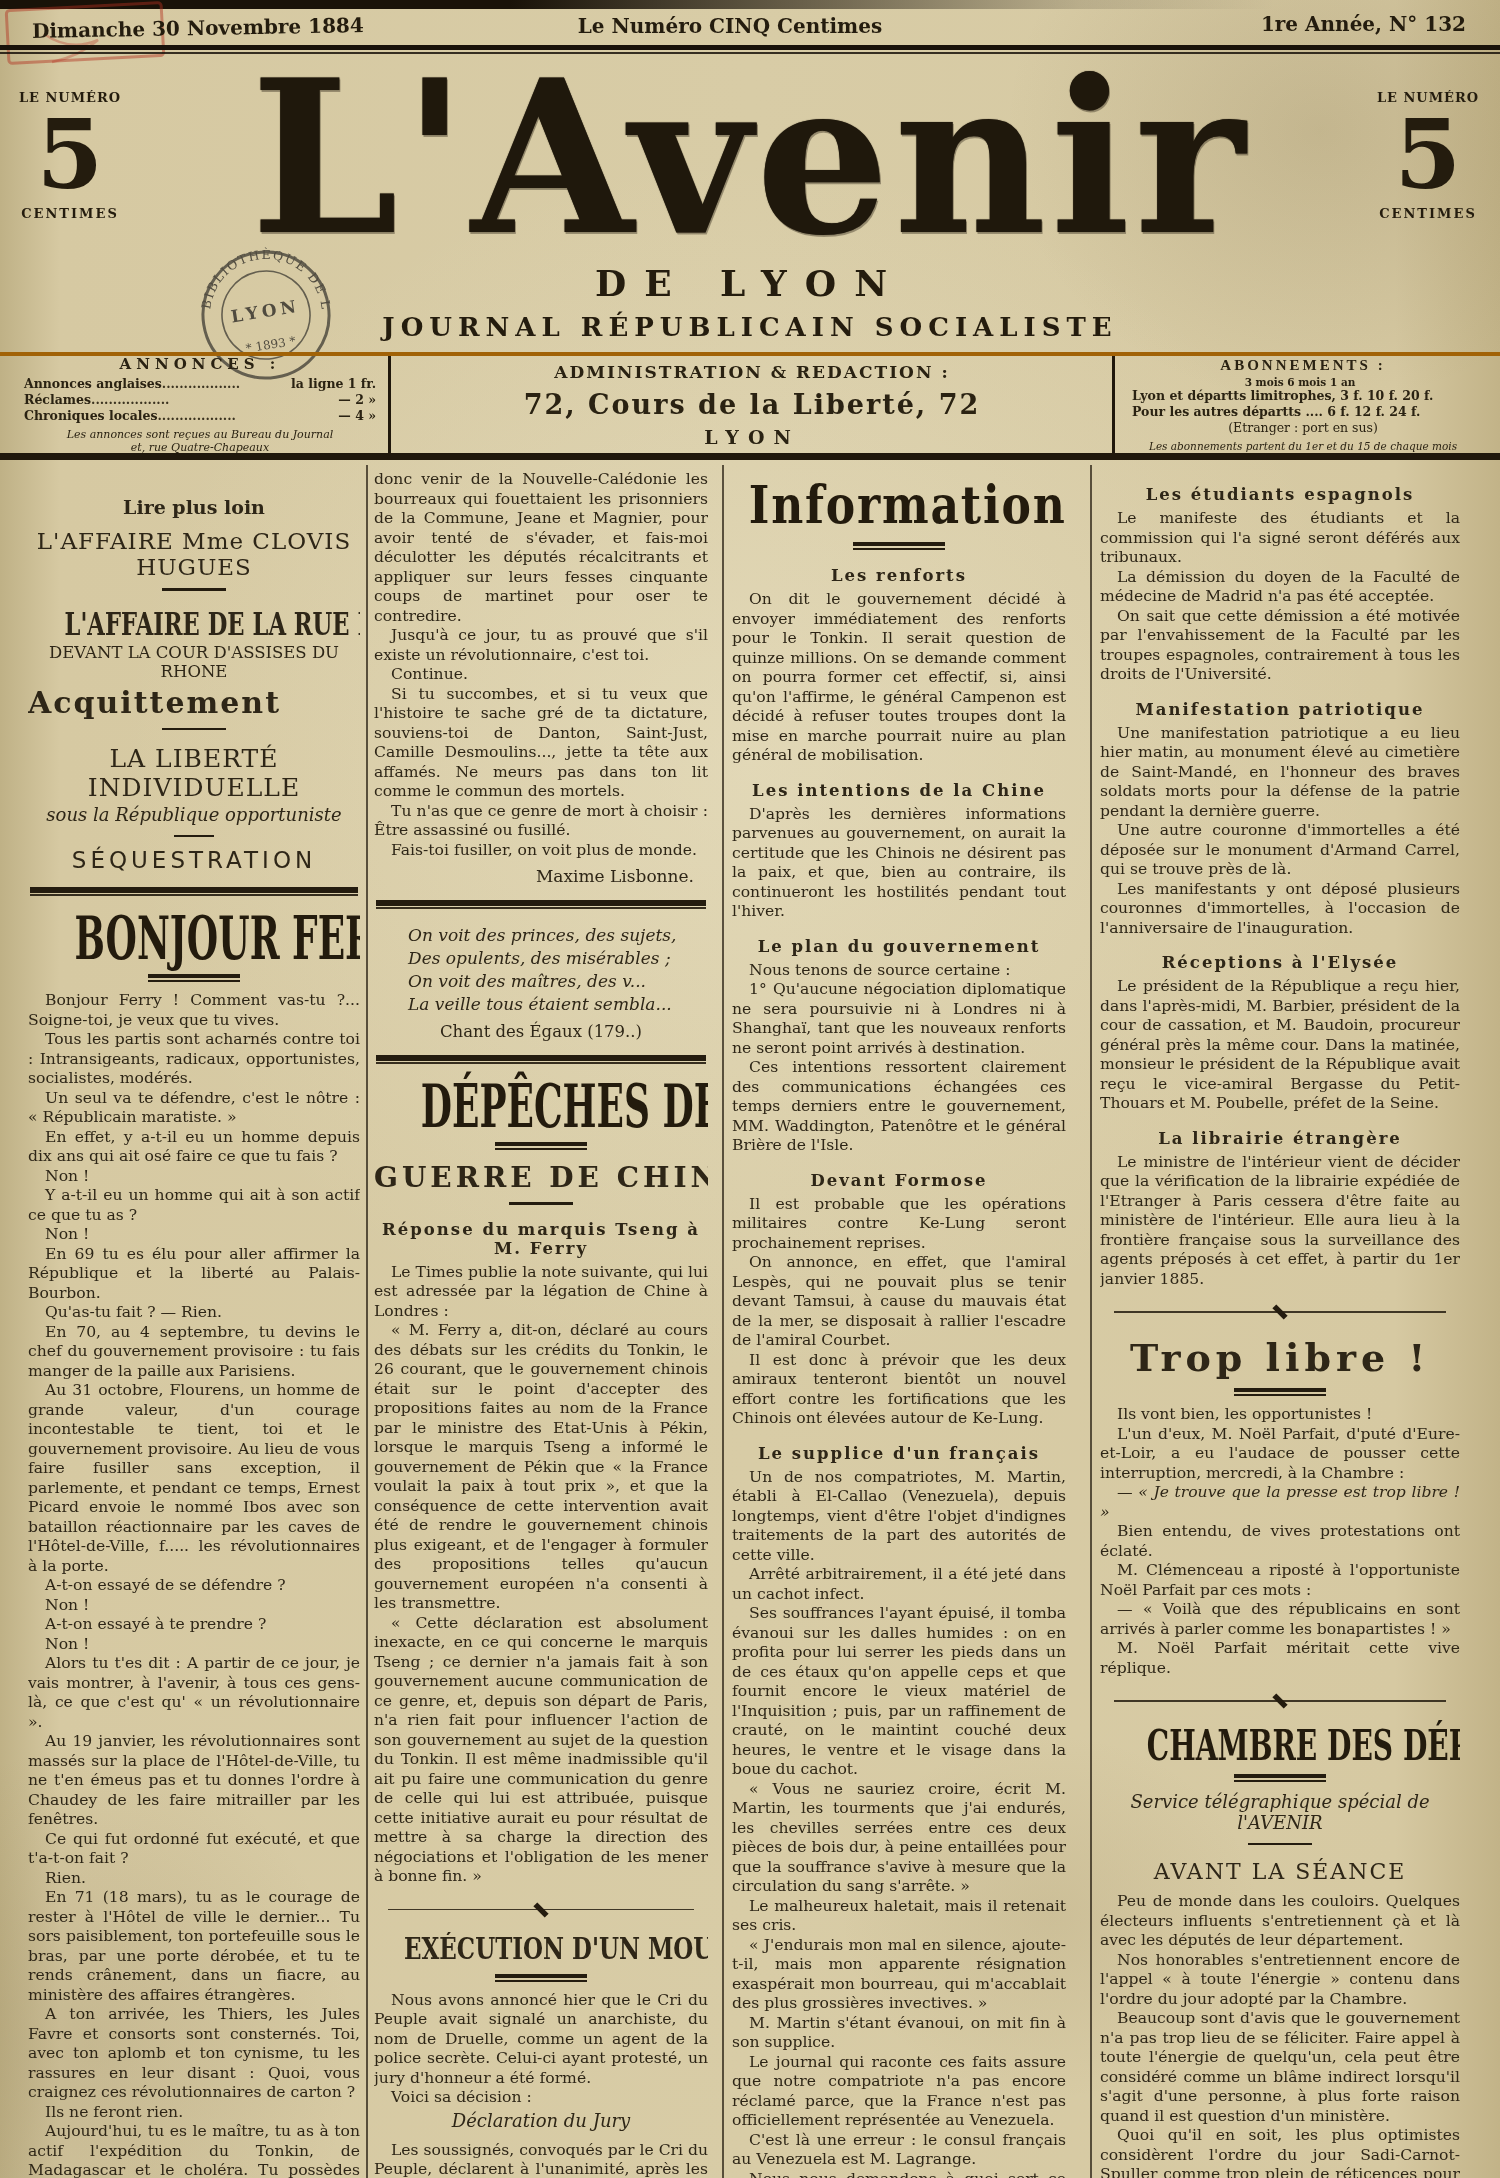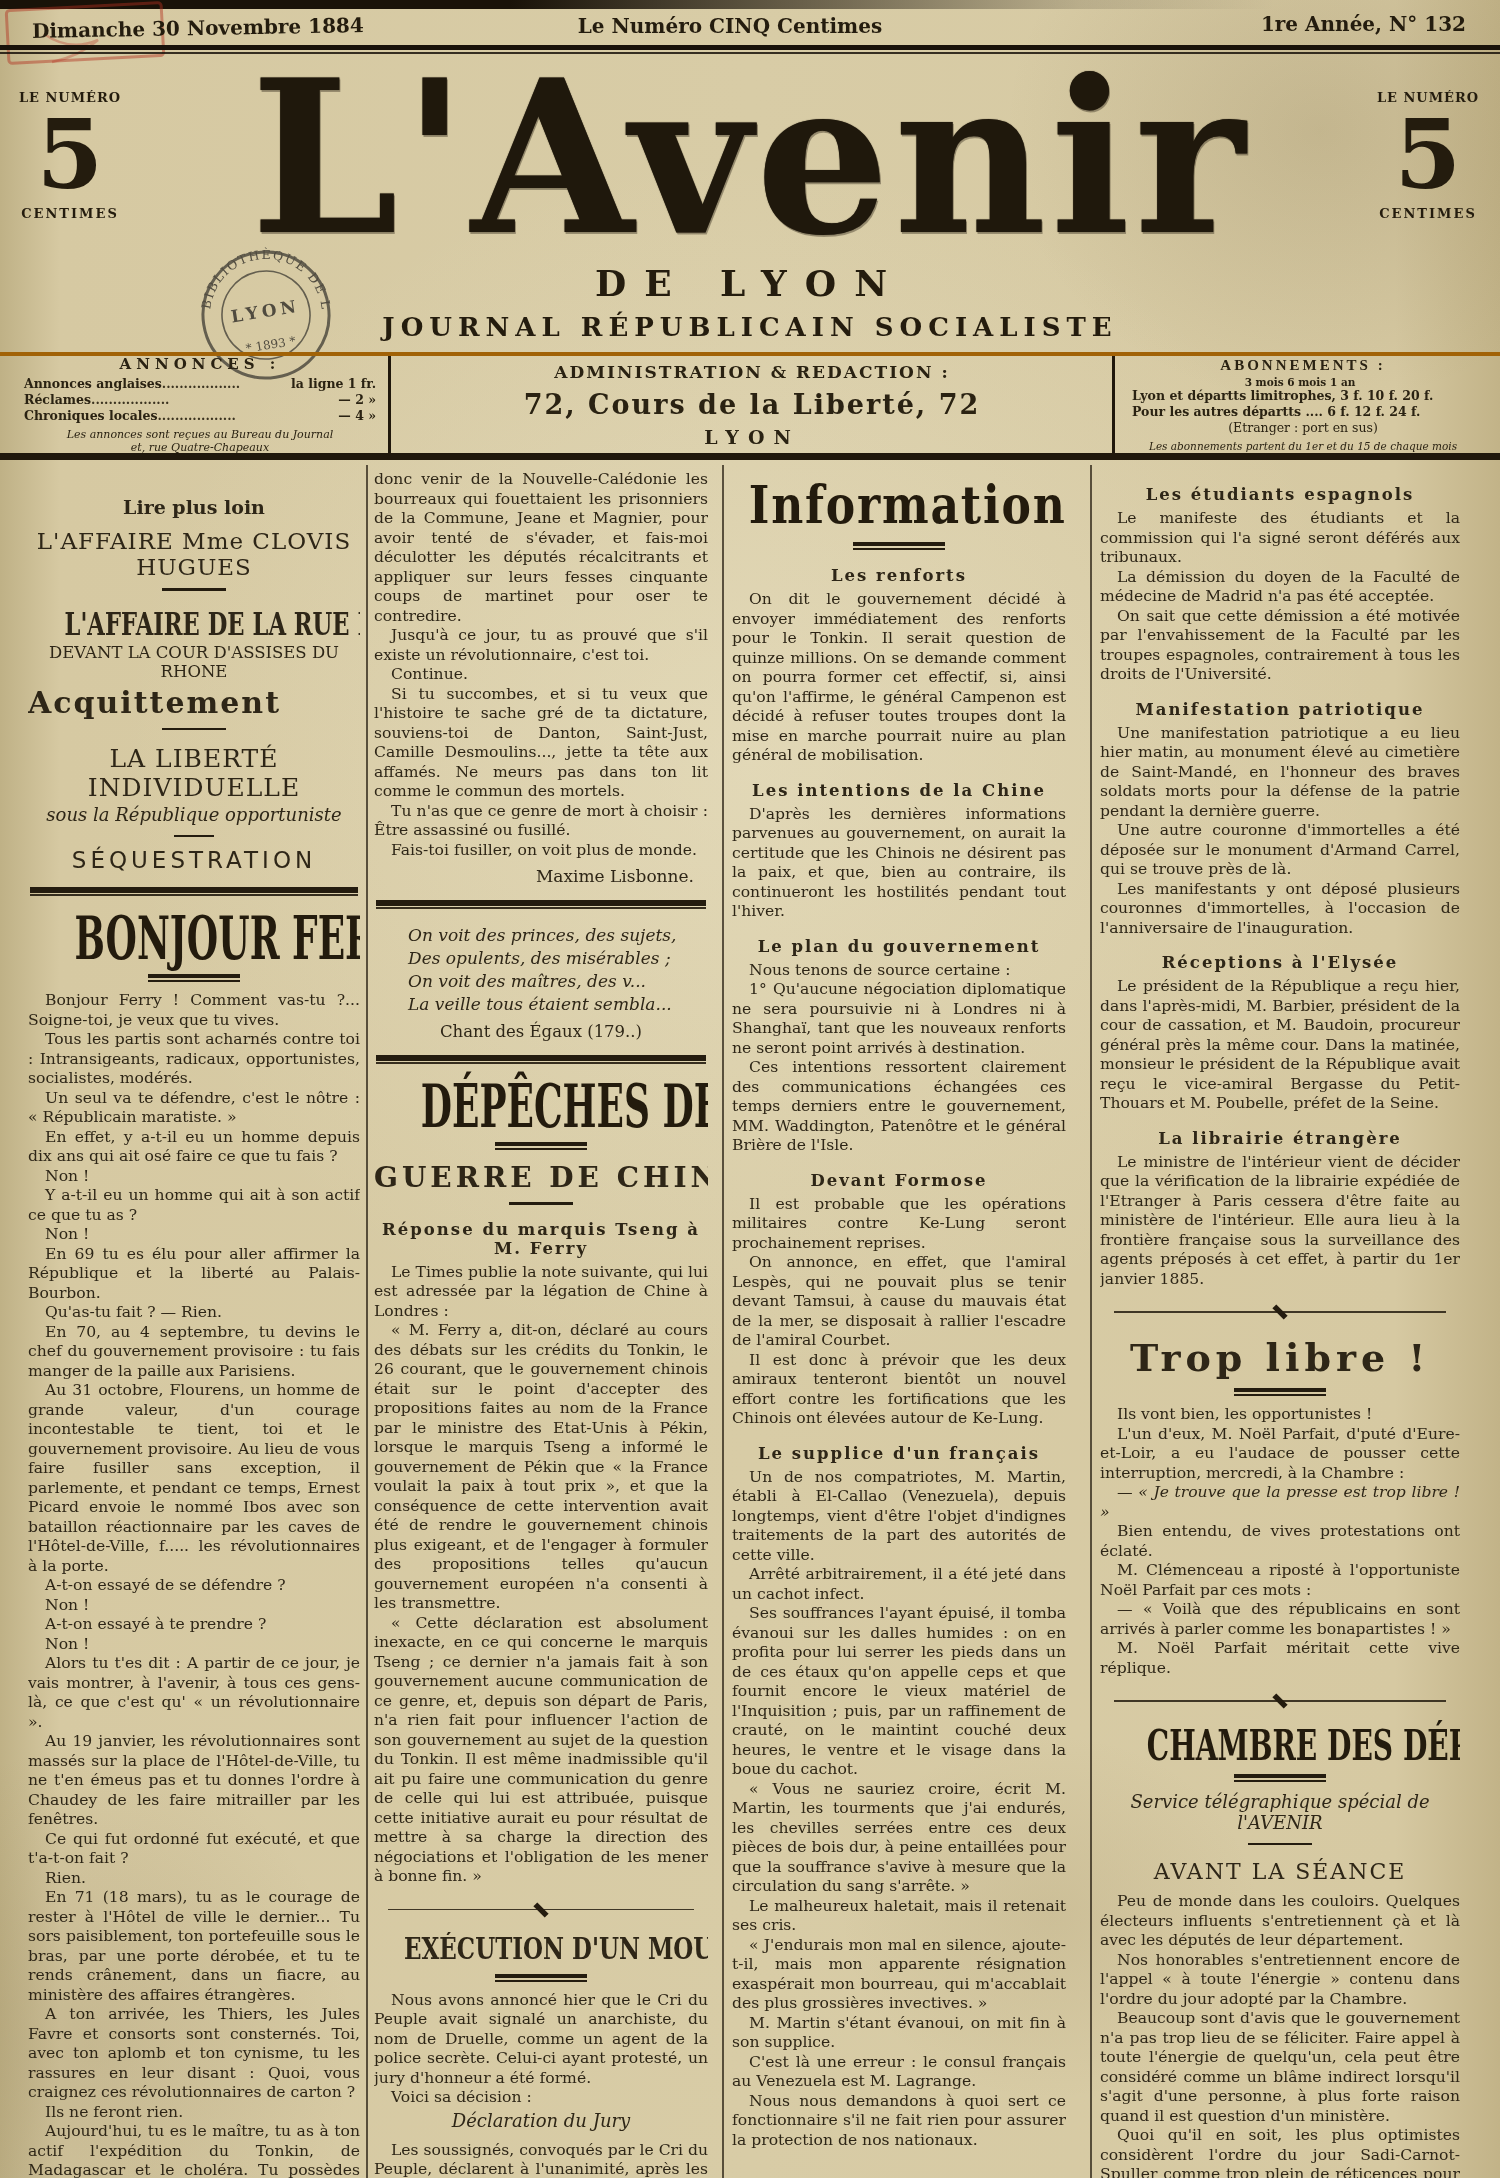--- a/index.html
+++ b/index.html
@@ -296,20 +296,21 @@
     <div class="p" data-interactable="false">On annonce, en effet, que l'amiral Lespès, qui ne pouvait plus se tenir devant Tamsui, à cause du mauvais état de la mer, se disposait à rallier l'escadre de l'amiral Courbet.</div>
     <div class="p" data-interactable="false">Il est donc à prévoir que les deux amiraux tenteront bientôt un nouvel effort contre les fortifications que les Chinois ont élevées autour de Ke-Lung.</div>
     <div class="sub" data-interactable="false">Le supplice d'un français</div>
     <div class="p" data-interactable="false">Un de nos compatriotes, M. Martin, établi à El-Callao (Venezuela), depuis longtemps, vient d'être l'objet d'indignes traitements de la part des autorités de cette ville.</div>
     <div class="p" data-interactable="false">Arrêté arbitrairement, il a été jeté dans un cachot infect.</div>
     <div class="p" data-interactable="false">Ses souffrances l'ayant épuisé, il tomba évanoui sur les dalles humides : on en profita pour lui serrer les pieds dans un de ces étaux qu'on appelle ceps et que fournit encore le vieux matériel de l'Inquisition ; puis, par un raffinement de crauté, on le maintint couché deux heures, le ventre et le visage dans la boue du cachot.</div>
     <div class="p" data-interactable="false">« Vous ne sauriez croire, écrit M. Martin, les tourments que j'ai endurés, les chevilles serrées entre ces deux pièces de bois dur, à peine entaillées pour que la souffrance s'avive à mesure que la circulation du sang s'arrête. »</div>
     <div class="p" data-interactable="false">Le malheureux haletait, mais il retenait ses cris.</div>
     <div class="p" data-interactable="false">« J'endurais mon mal en silence, ajoute-t-il, mais mon apparente résignation exaspérait mon bourreau, qui m'accablait des plus grossières invectives. »</div>
     <div class="p" data-interactable="false">M. Martin s'étant évanoui, on mit fin à son supplice.</div>
+    <div class="p" data-interactable="false">Le journal qui raconte ces faits assure que notre compatriote n'a pas encore réclamé parce, que la France n'est pas officiellement représentée au Venezuela.</div>
     <div class="p" data-interactable="false">C'est là une erreur : le consul français au Venezuela est M. Lagrange.</div>
     <div class="p" data-interactable="false">Nous nous demandons à quoi sert ce fonctionnaire s'il ne fait rien pour assurer la protection de nos nationaux.</div>
   </div>
 <div class="col" id="col4" data-interactable="false">
     <div class="sub" data-interactable="false">Les étudiants espagnols</div>
     <div class="p" data-interactable="false">Le manifeste des étudiants et la commission qui l'a signé seront déférés aux tribunaux.</div>
     <div class="p" data-interactable="false">La démission du doyen de la Faculté de médecine de Madrid n'a pas été acceptée.</div>
     <div class="p" data-interactable="false">On sait que cette démission a été motivée par l'envahissement de la Faculté par les troupes espagnoles, contrairement à tous les droits de l'Université.</div>
     <div class="sub" data-interactable="false">Manifestation patriotique</div>
     <div class="p" data-interactable="false">Une manifestation patriotique a eu lieu hier matin, au monument élevé au cimetière de Saint-Mandé, en l'honneur des braves soldats morts pour la défense de la patrie pendant la dernière guerre.</div>

